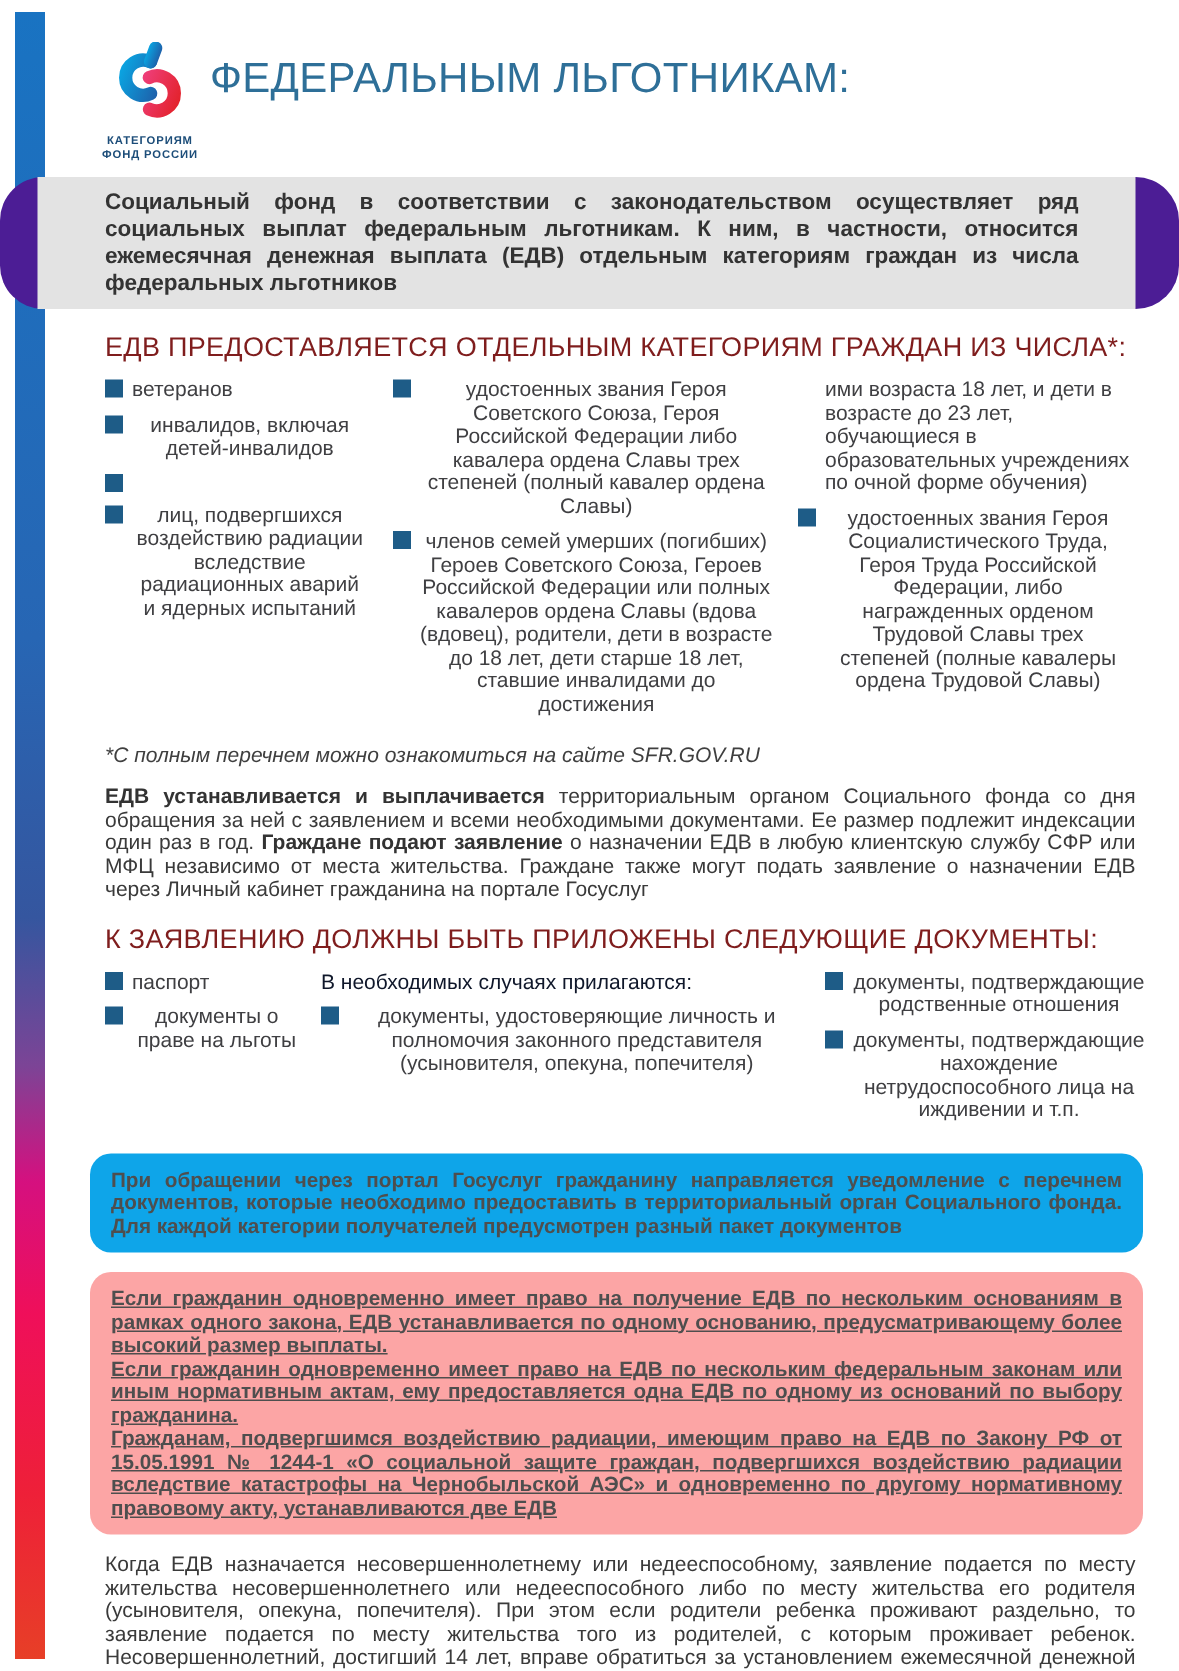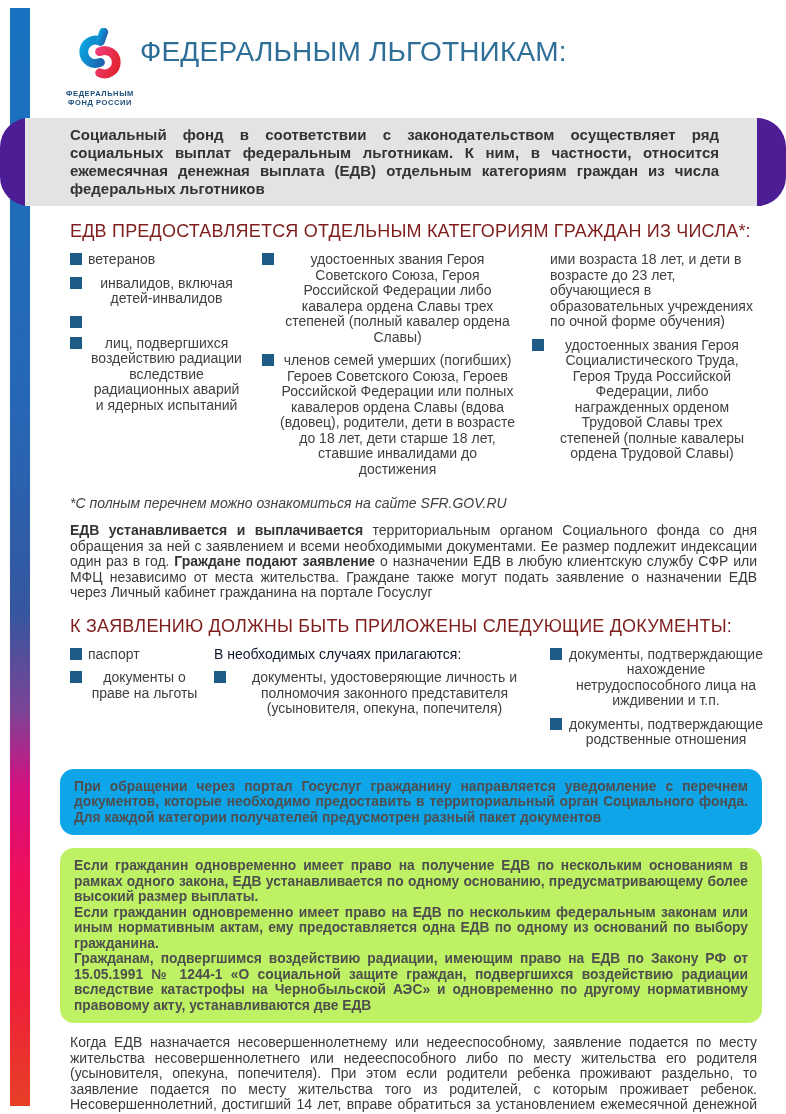--- a/index.html
+++ b/index.html
@@ -25,21 +25,21 @@
   .li{display:flex;margin:0 0 8px 0;font-size:14px;line-height:15.5px;color:#3f3f42;text-align:center;}
   .sq{flex:0 0 12px;width:12px;height:12px;background:#1e5c87;margin:1px 6px 0 0;}
   .cont{font-size:14px;line-height:15.5px;margin:0 0 8px 18px;color:#3f3f42;}
   .note{font-size:14px;line-height:15.5px;margin:0 0 8px 0;color:#0f172a;}
   .footnote{font-style:italic;font-size:14px;line-height:16px;margin:10px 0 0;color:#3f3f3f;}
   .para{font-size:14px;line-height:15.5px;text-align:justify;margin:12px 0 0;color:#3a3a3a;}
   .para b{font-weight:700;color:#333;}
   .callout{border-radius:14px;padding:10px 14px;font-size:13.8px;line-height:15.5px;
            font-weight:600;text-align:justify;margin:13px -5px 0 -10px;color:#4e4e4e;}
   .callout.gray{background:#0ea5e9;}
-  .callout.peach{background:#bef264;}
+  .callout.peach{background:#fca5a5;text-decoration:underline;}
   .callout p{margin:0;}
 </style>
 </head>
 <body>
 
 <div class="page">
   <div class="accent-bar"></div>
 
   <header>
     <div class="logo">
@@ -53,21 +53,21 @@
             <stop offset="0" stop-color="#ef3f7c"></stop>
               <stop offset="1" stop-color="#e3222b"></stop>
           </linearGradient>
         </defs>
         <g transform="rotate(-18 40 36)">
           <path d="M46.5 17.5 A14.5 14.5 0 1 0 38.5 42.5" fill="none" stroke="url(#lgB)" stroke-width="11" stroke-linecap="round"></path>
           <path d="M33.5 54.5 A14.5 14.5 0 1 0 41.5 29.5" fill="none" stroke="url(#lgR)" stroke-width="11" stroke-linecap="round"></path>
           <path d="M46.5 17.5 L54 8" fill="none" stroke="url(#lgB)" stroke-width="11" stroke-linecap="round"></path>
         </g>
       </svg>
-      <div class="logo-caption">ФЕДЕРАЛЬНЫМ</div>
+      <div class="logo-caption">КАТЕГОРИЯМ</div>
       <div class="logo-caption">ФОНД РОССИИ</div>
     </div>
     <h1><span>ФЕДЕРАЛЬНЫМ ЛЬГОТНИКАМ:</span><br>
         </h1>
   </header>
 
   <div class="intro-strip">
     <div class="intro">Социальный фонд в соответствии с законодательством осуществляет ряд социальных выплат федеральным льготникам. К ним, в частности, относится ежемесячная денежная выплата (ЕДВ) отдельным категориям граждан из числа федеральных льготников</div>
   </div>
 
@@ -132,25 +132,25 @@
       <div>
         <p class="note">В необходимых случаях прилагаются:</p>
         <div class="li">
             <span class="sq"></span>
             <span>документы, удостоверяющие личность и полномочия законного представителя (усыновителя, опекуна, попечителя)</span>
           </div>
       </div>
       <div>
         <div class="li">
             <span class="sq"></span>
-            <span>документы, подтверждающие нахождение нетрудоспособного лица на иждивении и т.п.</span>
+            <span>документы, подтверждающие родственные отношения</span>
           </div>
         <div class="li">
             <span class="sq"></span>
-            <span>документы, подтверждающие родственные отношения</span>
+            <span>документы, подтверждающие нахождение нетрудоспособного лица на иждивении и т.п.</span>
           </div>
       </div>
     </div>
 
     <div class="callout gray">
       <p>При обращении через портал Госуслуг гражданину направляется уведомление с перечнем документов, которые необходимо предоставить в территориальный орган Социального фонда. Для каждой категории получателей предусмотрен разный пакет документов</p>
     </div>
 
     <div class="callout peach">
       <p>Если гражданин одновременно имеет право на получение ЕДВ по нескольким основаниям в рамках одного закона, ЕДВ устанавливается по одному основанию, предусматривающему более высокий размер выплаты.</p>

